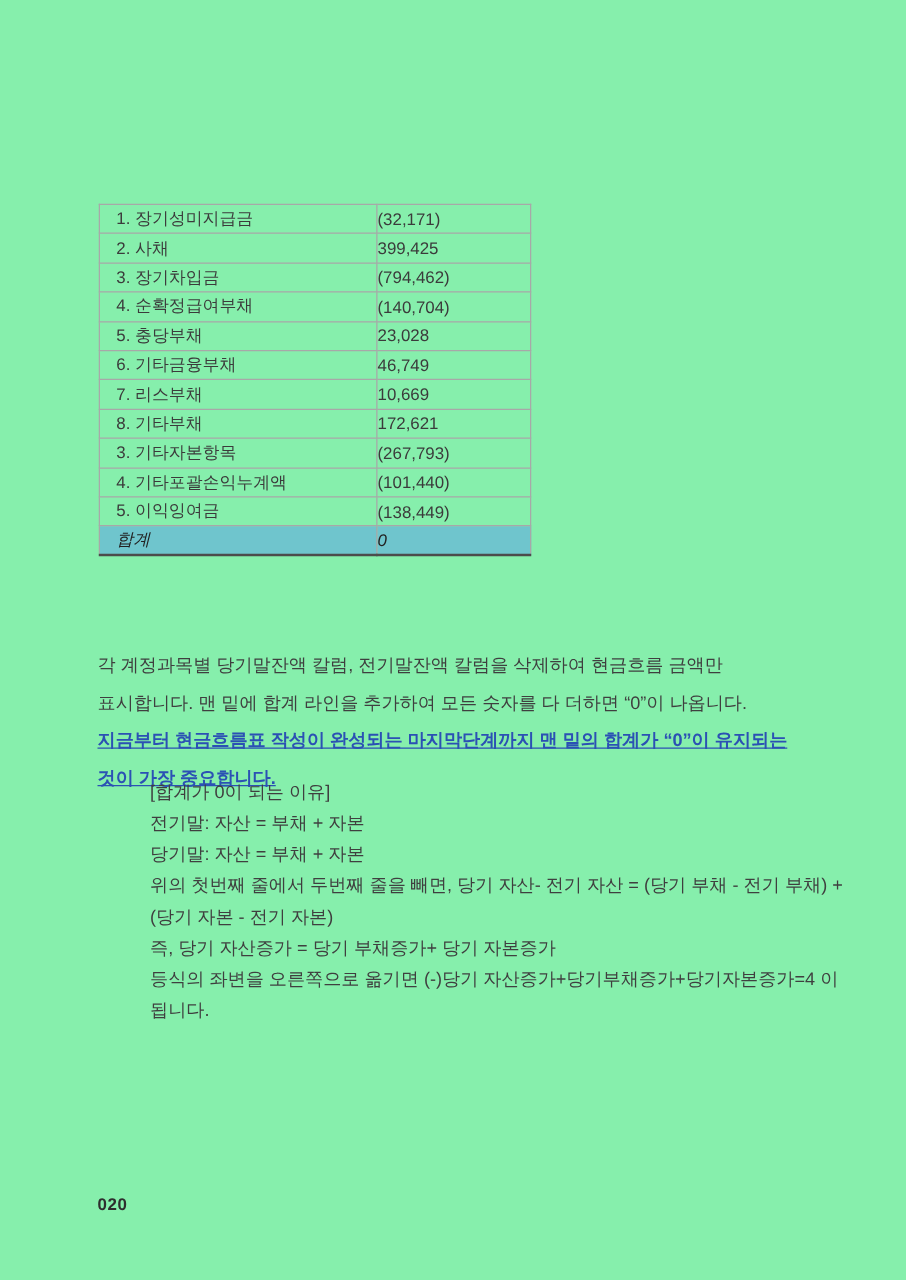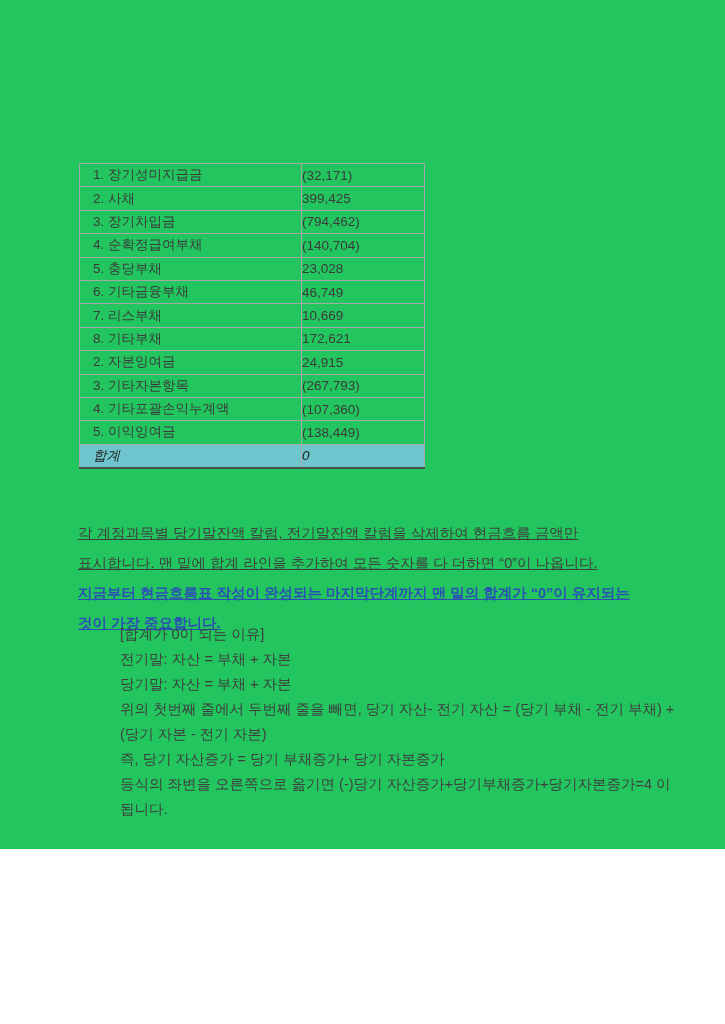--- a/index.html
+++ b/index.html
@@ -4,22 +4,22 @@
 <style>
   * { margin: 0; padding: 0; box-sizing: border-box; }
   html, body { background: #ffffff; }
   body {
     font-family: "Liberation Sans", "DejaVu Sans", sans-serif;
     color: #3b3b3b;
   }
   .page {
     position: relative;
     width: 725px;
-    height: 849px;
-    background: #22c55e;
+    height: 1024px;
+    background: #86efac;
     overflow: hidden;
   }
 
   
   .balance-table-wrap {
     position: absolute;
     left: 79px;
     top: 163px;
   }
   table.balance-table {
@@ -56,21 +56,20 @@
   .para-1 {
     position: absolute;
     left: 78px;
     top: 518px;
     width: 578px;
     font-size: 14.5px;
     line-height: 30px;
     color: #3f3f3f;
     text-align: left;
     word-break: keep-all;
-    text-decoration: underline;
   }
   .para-1 .highlight {
     color: #2b51b4;
     font-weight: bold;
     text-decoration: underline;
   }
   .reason-block {
     position: absolute;
     left: 78px;
     top: 622px;
@@ -128,30 +127,26 @@
         </tr>
         <tr>
           <td class="cell-label">7. 리스부채</td>
           <td class="cell-value">10,669</td>
         </tr>
         <tr>
           <td class="cell-label">8. 기타부채</td>
           <td class="cell-value">172,621</td>
         </tr>
         <tr>
-          <td class="cell-label">2. 자본잉여금</td>
-          <td class="cell-value">24,915</td>
-        </tr>
-        <tr>
           <td class="cell-label">3. 기타자본항목</td>
           <td class="cell-value">(267,793)</td>
         </tr>
         <tr>
           <td class="cell-label">4. 기타포괄손익누계액</td>
-          <td class="cell-value">(107,360)</td>
+          <td class="cell-value">(101,440)</td>
         </tr>
         <tr>
           <td class="cell-label">5. 이익잉여금</td>
           <td class="cell-value">(138,449)</td>
         </tr>
         <tr class="total-row">
           <td class="cell-label">합계</td>
           <td class="cell-value">0</td>
         </tr>
       </tbody>

